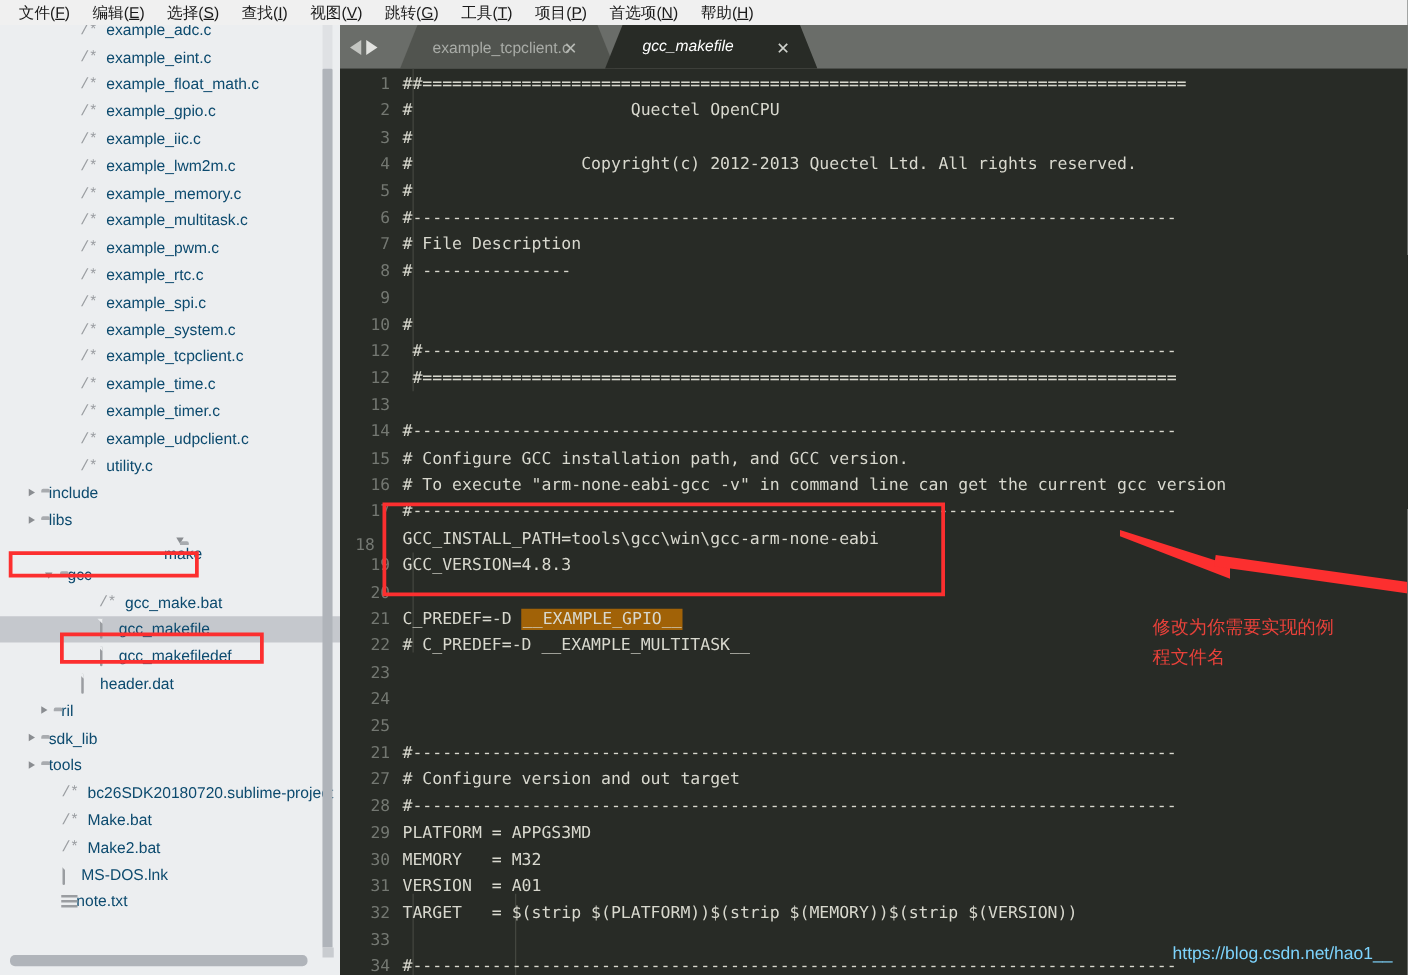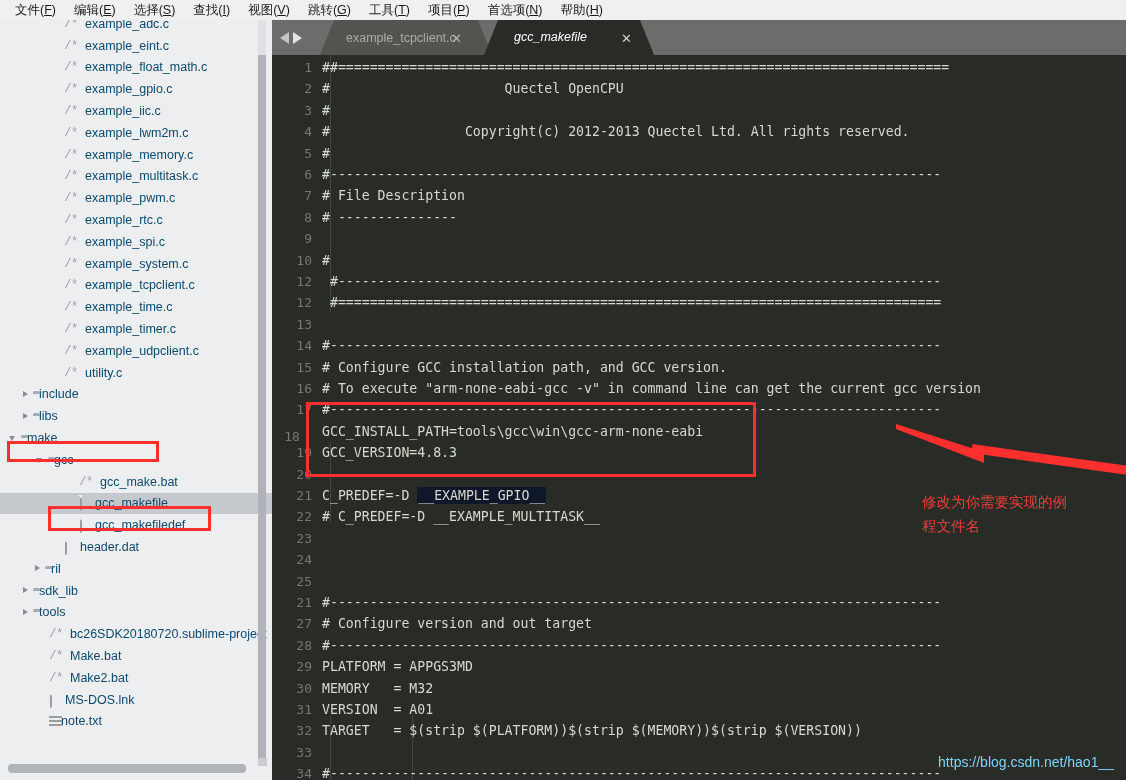--- a/index.html
+++ b/index.html
@@ -158,21 +158,21 @@
     text-align:right;width:40px;
   }
   .codearea{position:absolute;left:50px;top:0;width:804px;height:725px;}
   .cl{
     position:absolute;left:0;white-space:pre;color:#d8d8ce;
     font-family:"DejaVu Sans Mono","Liberation Mono",monospace;
   }
   .guide{
     position:absolute;width:1px;background:#43463f;
   }
-  .sel-token{background:#0f172a;padding:1px 1px;}
+  .sel-token{background:#a16207;padding:1px 1px;}
 
   
   .redbox{
     position:absolute;border:3px solid #fc2f2f;box-sizing:border-box;
   }
   .note{
     position:absolute;color:#e8413a;font-size:14.5px;line-height:24px;
     font-family:"DejaVu Sans","Liberation Sans",sans-serif;white-space:pre;
   }
   .watermark{
@@ -290,21 +290,21 @@
         <div class="row" style="position: absolute; top: 363.6px; left: 0px; width: 272px; padding-left: 21px; box-sizing: border-box;">
           <span class="arrow closed"></span>
           <span class="ico"><span class="ico-folder"></span></span>
           <span class="lbl">include</span>
         </div>
         <div class="row" style="position: absolute; top: 385.4px; left: 0px; width: 272px; padding-left: 21px; box-sizing: border-box;">
           <span class="arrow closed"></span>
           <span class="ico"><span class="ico-folder"></span></span>
           <span class="lbl">libs</span>
         </div>
-        <div class="row" style="position: absolute; top: 407.2px; left: 0px; width: 272px; padding-left: 9px; box-sizing: border-box;">
+        <div class="row" style="position: absolute; top: 407.2px; left: 0px; width: 272px; padding-left: 21px; box-sizing: border-box; flex-direction: column;">
           <span class="arrow open"></span>
           <span class="ico"><span class="ico-folder open"></span></span>
           <span class="lbl">make</span>
         </div>
         <div class="row" style="position: absolute; top: 429px; left: 0px; width: 272px; padding-left: 36px; box-sizing: border-box;">
           <span class="arrow open"></span>
           <span class="ico"><span class="ico-folder open"></span></span>
           <span class="lbl">gcc</span>
         </div>
         <div class="row" style="position: absolute; top: 450.8px; left: 0px; width: 272px; padding-left: 66px; box-sizing: border-box;">
@@ -320,21 +320,21 @@
         <div class="row" style="position: absolute; top: 494.4px; left: 0px; width: 272px; padding-left: 66px; box-sizing: border-box;">
           <span class="arrow"></span>
           <span class="ico"><span class="ico-file"></span></span>
           <span class="lbl">gcc_makefiledef</span>
         </div>
         <div class="row" style="position: absolute; top: 516.2px; left: 0px; width: 272px; padding-left: 51px; box-sizing: border-box;">
           <span class="arrow"></span>
           <span class="ico"><span class="ico-file"></span></span>
           <span class="lbl">header.dat</span>
         </div>
-        <div class="row" style="position: absolute; top: 538px; left: 12px; width: 228px; padding-left: 21px; box-sizing: border-box;">
+        <div class="row" style="position: absolute; top: 538px; left: 0px; width: 228px; padding-left: 31px; box-sizing: border-box;">
           <span class="arrow closed"></span>
           <span class="ico"><span class="ico-folder"></span></span>
           <span class="lbl">ril</span>
         </div>
         <div class="row" style="position: absolute; top: 559.8px; left: 0px; width: 272px; padding-left: 21px; box-sizing: border-box;">
           <span class="arrow closed"></span>
           <span class="ico"><span class="ico-folder"></span></span>
           <span class="lbl">sdk_lib</span>
         </div>
         <div class="row" style="position: absolute; top: 581.6px; left: 0px; width: 272px; padding-left: 21px; box-sizing: border-box;">

